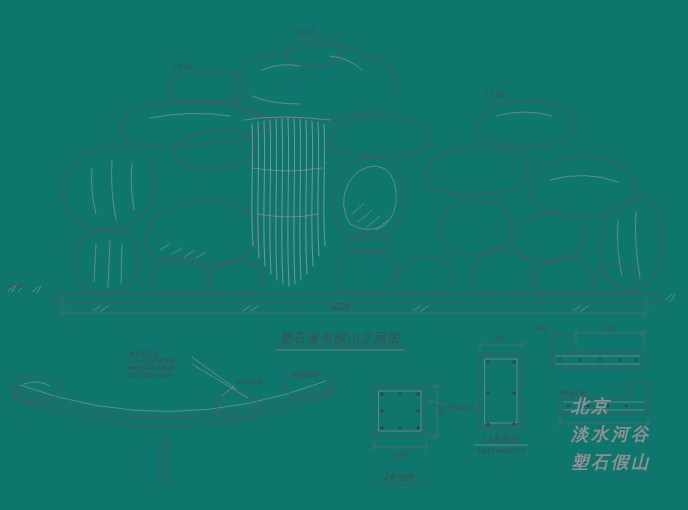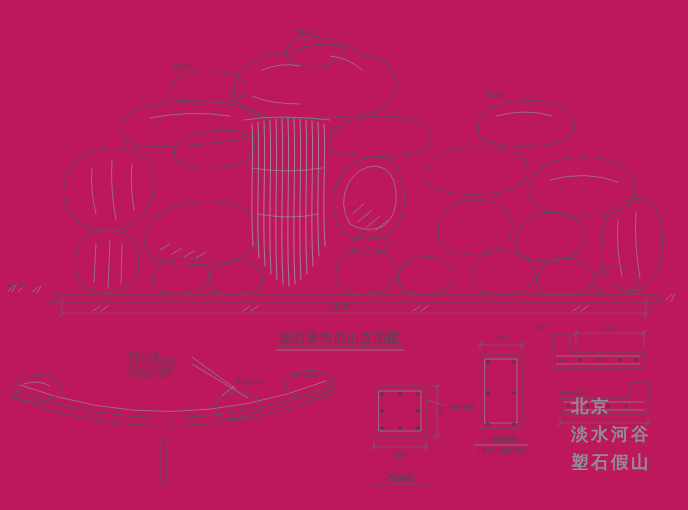--- a/index.html
+++ b/index.html
@@ -1,17 +1,17 @@
 <!DOCTYPE html>
 <html style="--color-line: #54565b; --color-text: #474a4e; --color-watermark: #8f9092;"><head>
 <meta charset="utf-8">
 <style>
   html,body { margin:0; padding:0; background:#f3f3f2; }
   body { width:688px; height:510px; font-family:"DejaVu Sans",sans-serif; }
-  .sheet { position:relative; width:688px; height:510px; background:#be185d; overflow:hidden; }
+  .sheet { position:relative; width:688px; height:510px; background:#0f766e; overflow:hidden;font-style:italic; }
   svg { display:block; }
   
   .sk path, .sk line, .sk rect { stroke:var(--color-line,#54565b); fill:none; stroke-width:.9;
         stroke-linecap:round; stroke-linejoin:round; }
   .sk .hv { stroke-width:1.15; }
   .sk .lt { stroke:#8b9094; stroke-width:.7; }
   .wf path { stroke:#99a1a7; fill:none; stroke-width:.75; stroke-linecap:round; }
   .dim path, .dim line { stroke:#6a6d70; fill:none; stroke-width:.6; }
   .dot { fill:#3e4145; stroke:none; }
   text { fill:var(--color-text,#474a4e); }

